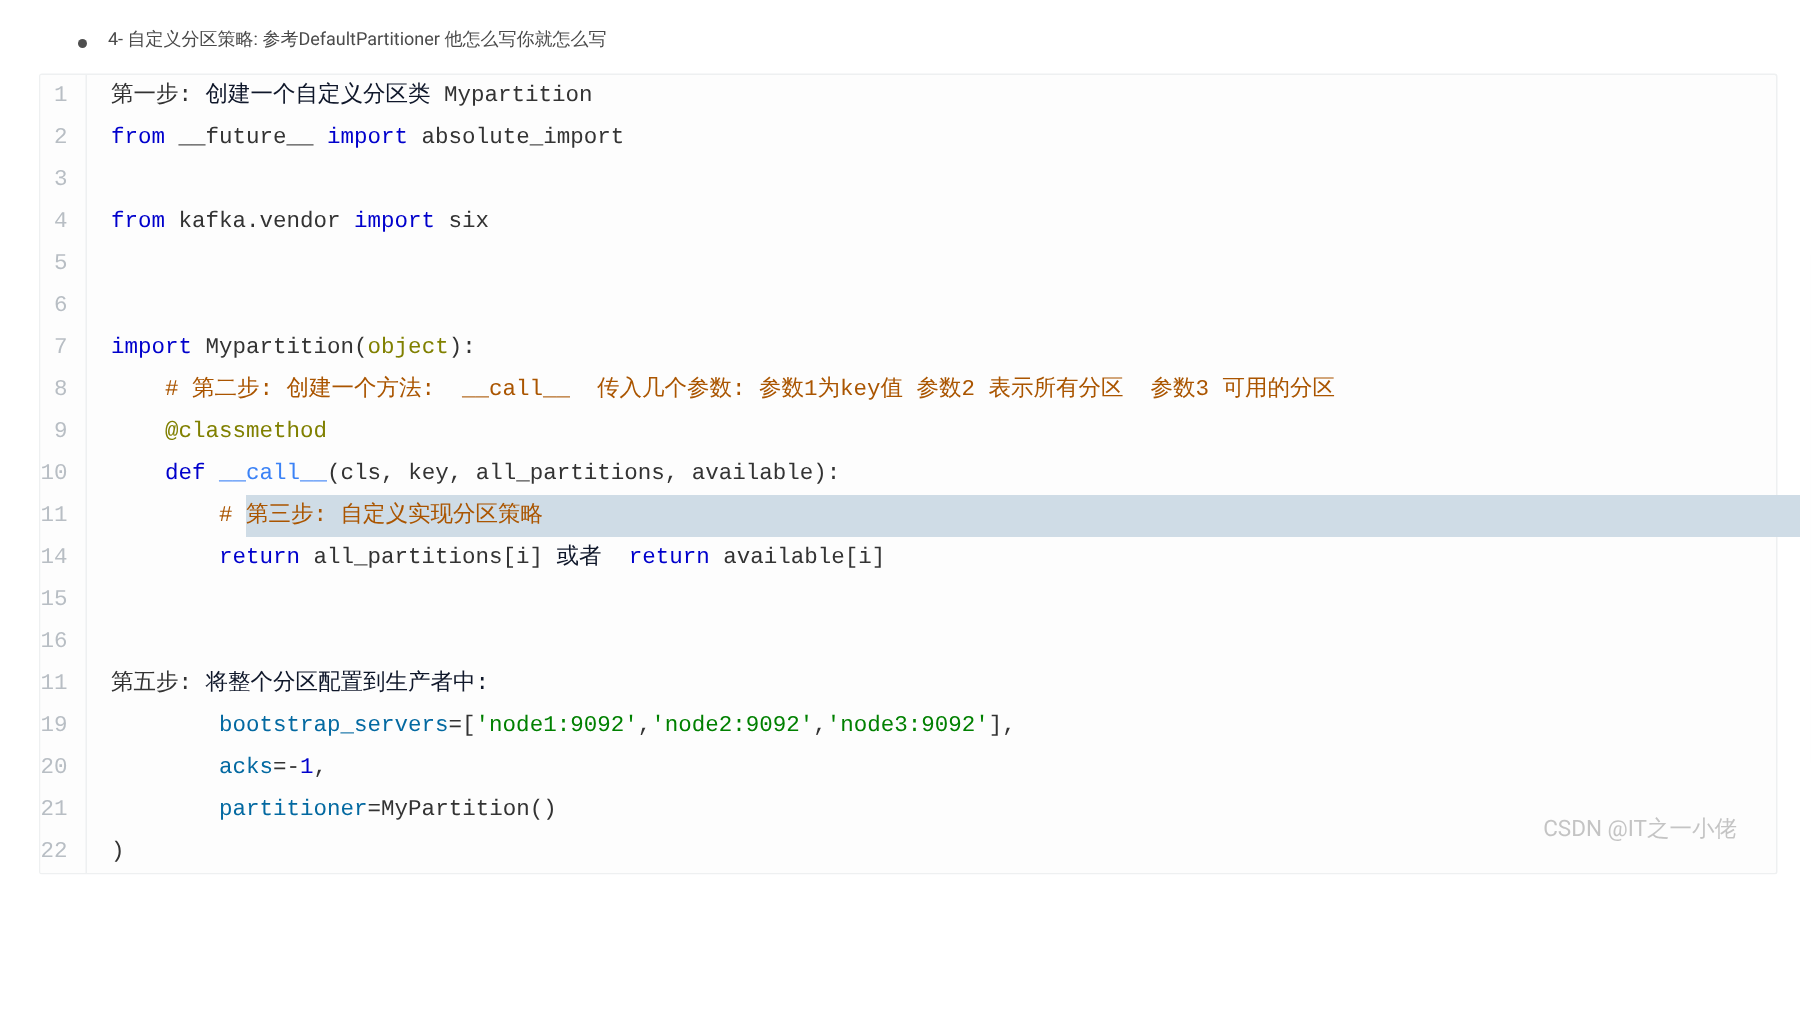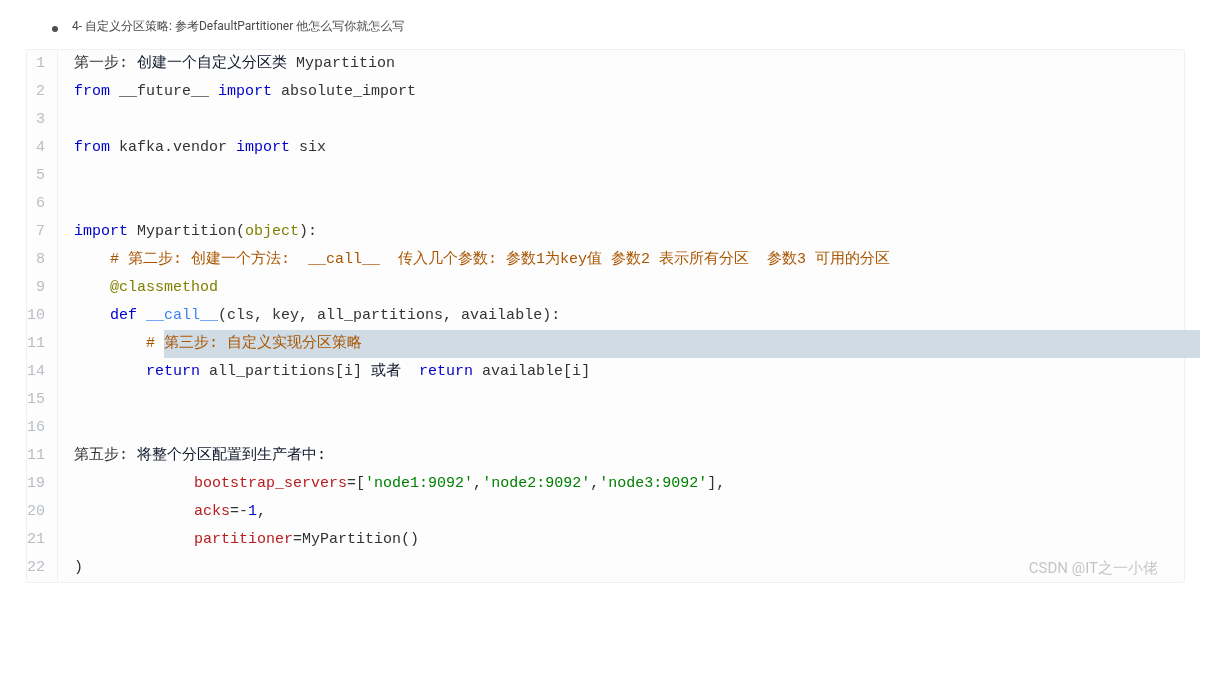--- a/index.html
+++ b/index.html
@@ -68,30 +68,30 @@
     vertical-align: top;
     width: 100%;
   }
   .highlight-span {
     background: #cfdce6;
     display: inline-block;
   }
   .c-green   { color: #0f172a; }
   .c-teal    { color: #3b82f6; }
   .c-orange  { color: #aa5500; }
-  .c-purple  { color: #b91c1c; margin-left: 48px; }
+  .c-purple  { color: #0369a1; }
   .c-olive   { color: #808000; }
   .c-str     { color: #008000; }
   .c-plain   { color: #333333; }
   .c-num     { color: #0000cc; }
   .c-kwblue  { color: #0000cc; }
   .watermark {
     position: absolute;
     right: 26px;
-    bottom: 4px;
+    bottom: 20px;
     color: rgba(150,150,150,0.55);
     font-size: 15px;
     pointer-events: none;
     margin-left: 24px;
   }
 </style>
 </head>
 <body>
 
 <div class="page">

